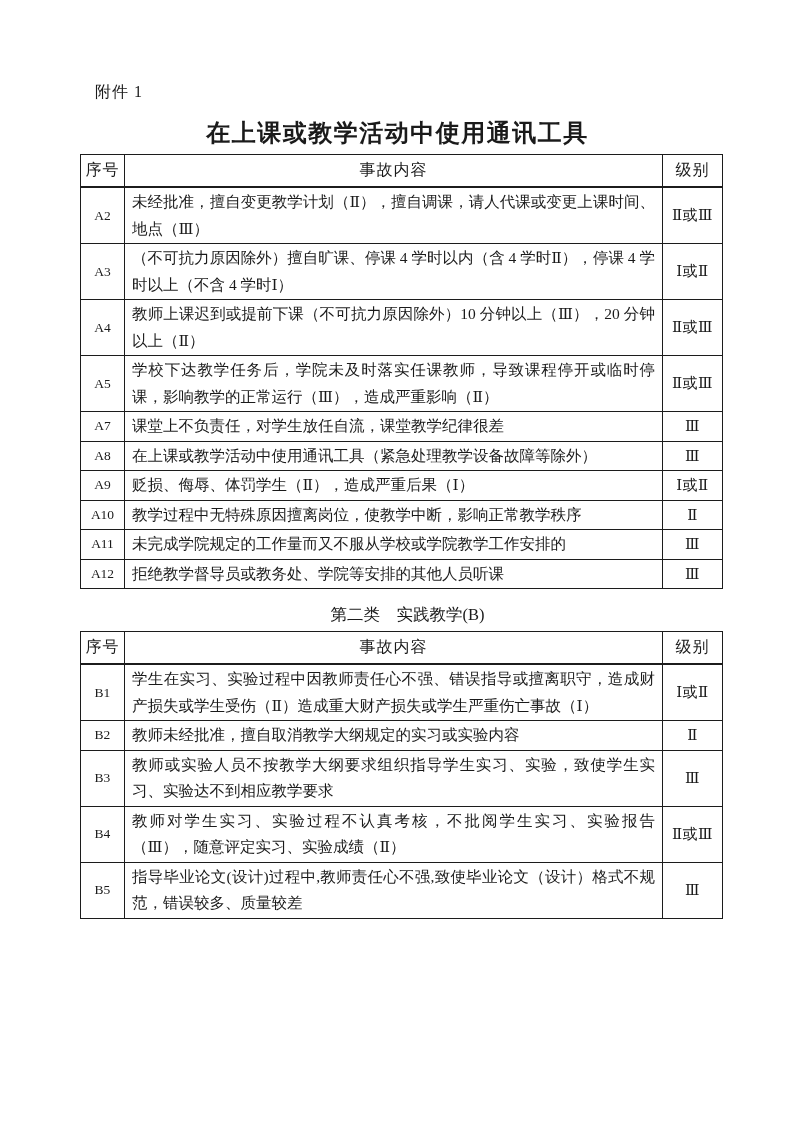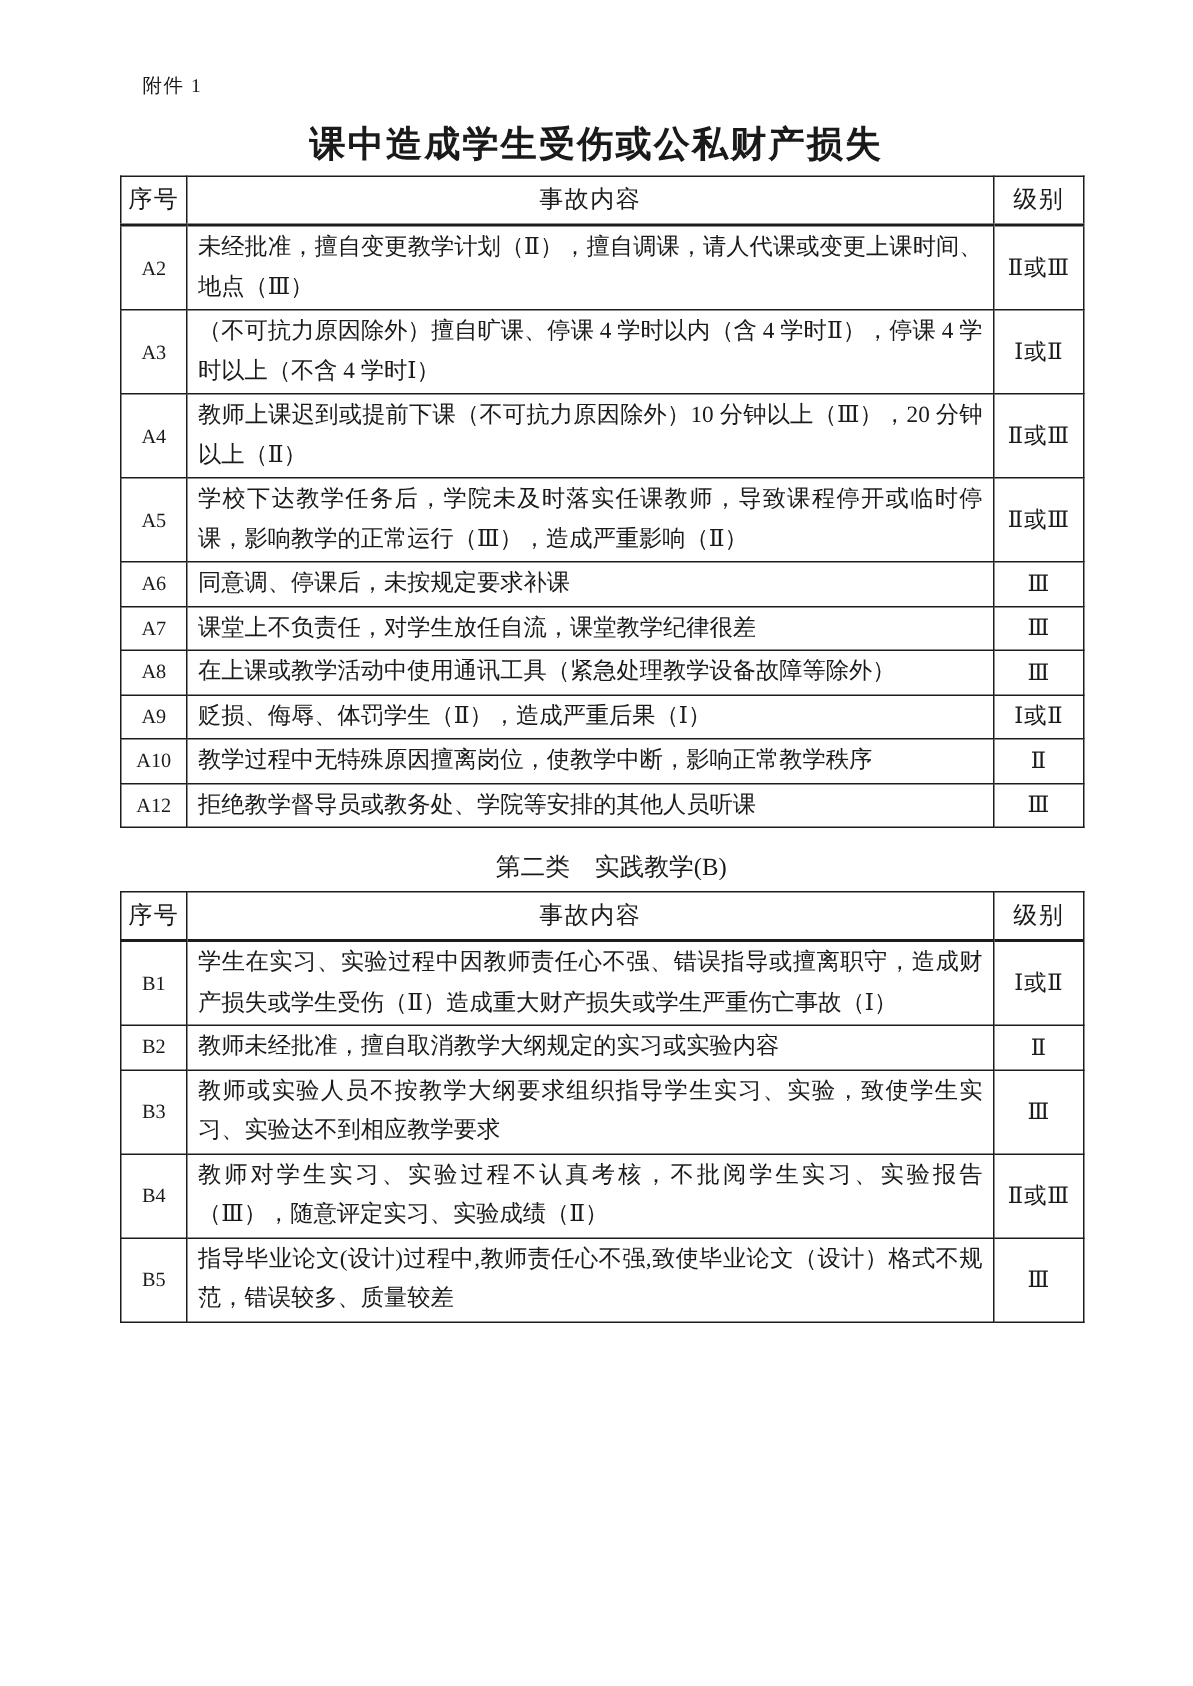--- a/index.html
+++ b/index.html
@@ -5,23 +5,23 @@
   html, body { margin: 0; padding: 0; background: #ffffff; }
   body {
     width: 795px; height: 1124px;
     font-family: "Liberation Serif", "DejaVu Serif", serif;
     color: #1a1a1a;
     -webkit-font-smoothing: antialiased;
   }
   .page { width: 795px; height: 1124px; position: relative; overflow: hidden; }
 
   .attachment {
-    padding-top: 48px;
+    padding-top: 82px;
     margin-left: 95px;
-    font-size: 13px;
+    font-size: 16px;
     letter-spacing: 1px;
   }
   .title {
     margin: 14px 0 0 0;
     text-align: center;
     font-size: 24px;
     font-weight: bold;
     letter-spacing: 1.5px;
   }
   .caption {
@@ -68,21 +68,21 @@
     text-align: center;
     font-size: 15px;
     letter-spacing: 0.5px;
   }
 </style>
 </head>
 <body>
 
 <div class="page">
   <div class="attachment">附件 1</div>
-  <h1 class="title">课中造成学生受伤或公私财产损失</h1>
+  <h1 class="title">在上课或教学活动中使用通讯工具</h1>
 
   <table class="acc-table">
       <colgroup>
         <col class="col-id">
         <col class="col-content">
         <col class="col-level">
       </colgroup>
       <thead>
         <tr>
           <th>序号</th>
@@ -105,43 +105,43 @@
           <td class="serial-cell">A4</td>
           <td class="content-cell">教师上课迟到或提前下课（不可抗力原因除外）10 分钟以上（Ⅲ），20 分钟以上（Ⅱ）</td>
           <td class="level-cell">Ⅱ或Ⅲ</td>
         </tr>
         <tr>
           <td class="serial-cell">A5</td>
           <td class="content-cell">学校下达教学任务后，学院未及时落实任课教师，导致课程停开或临时停课，影响教学的正常运行（Ⅲ），造成严重影响（Ⅱ）</td>
           <td class="level-cell">Ⅱ或Ⅲ</td>
         </tr>
         <tr>
-          <td class="serial-cell">A6</td>
-          <td class="content-cell">同意调、停课后，未按规定要求补课</td>
-          <td class="level-cell">Ⅲ</td>
-        </tr>
-        <tr>
           <td class="serial-cell">A7</td>
           <td class="content-cell">课堂上不负责任，对学生放任自流，课堂教学纪律很差</td>
           <td class="level-cell">Ⅲ</td>
         </tr>
         <tr>
           <td class="serial-cell">A8</td>
           <td class="content-cell">在上课或教学活动中使用通讯工具（紧急处理教学设备故障等除外）</td>
           <td class="level-cell">Ⅲ</td>
         </tr>
         <tr>
           <td class="serial-cell">A9</td>
           <td class="content-cell">贬损、侮辱、体罚学生（Ⅱ），造成严重后果（Ⅰ）</td>
           <td class="level-cell">Ⅰ或Ⅱ</td>
         </tr>
         <tr>
           <td class="serial-cell">A10</td>
           <td class="content-cell">教学过程中无特殊原因擅离岗位，使教学中断，影响正常教学秩序</td>
           <td class="level-cell">Ⅱ</td>
+        </tr>
+        <tr>
+          <td class="serial-cell">A11</td>
+          <td class="content-cell">未完成学院规定的工作量而又不服从学校或学院教学工作安排的</td>
+          <td class="level-cell">Ⅲ</td>
         </tr>
         <tr>
           <td class="serial-cell">A12</td>
           <td class="content-cell">拒绝教学督导员或教务处、学院等安排的其他人员听课</td>
           <td class="level-cell">Ⅲ</td>
         </tr>
       </tbody>
     </table>
 
   <div class="caption caption2">第二类　实践教学(B)</div>

